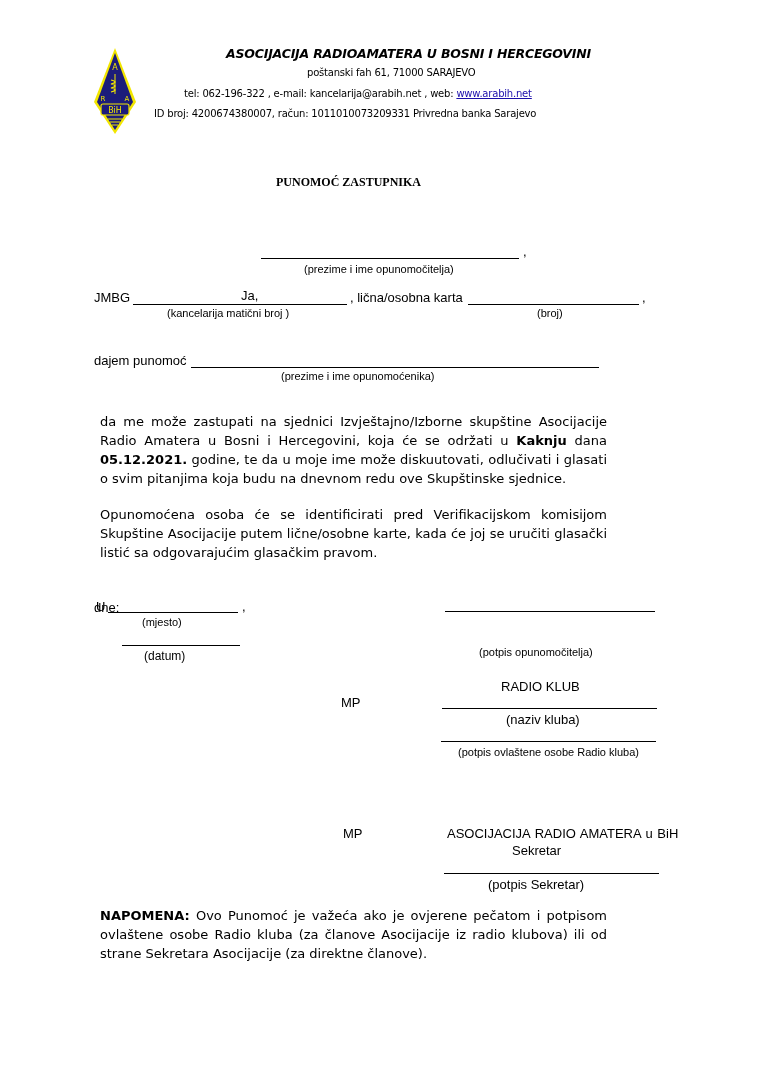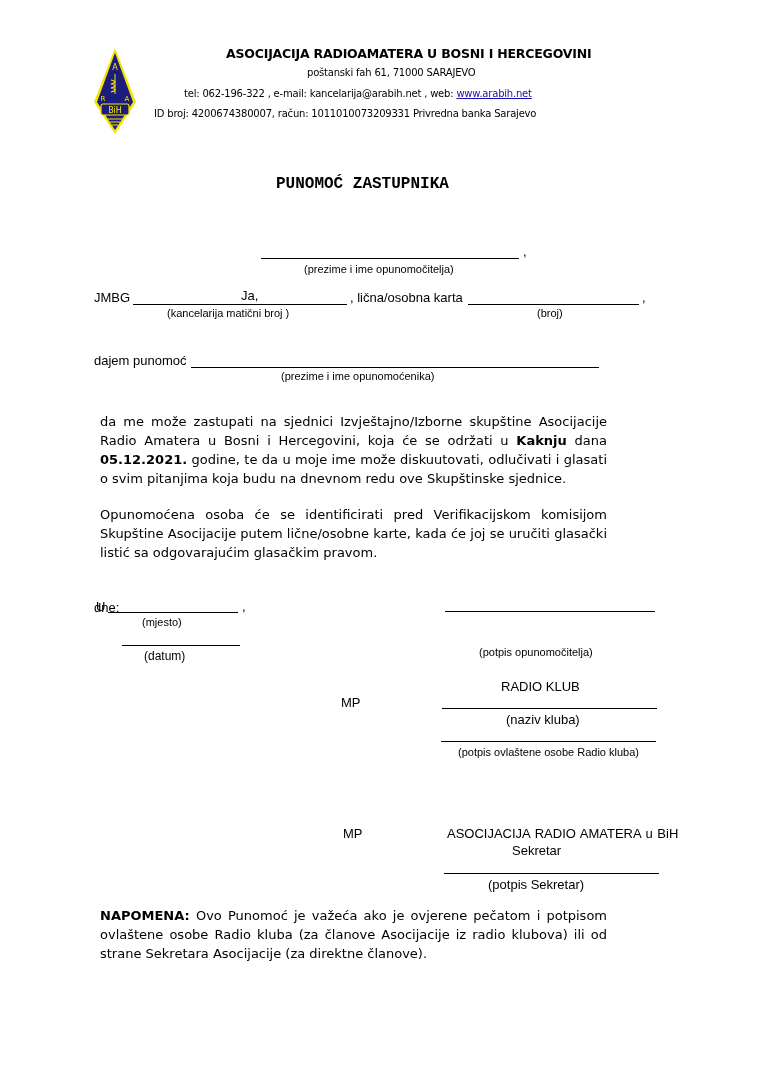--- a/index.html
+++ b/index.html
@@ -1,22 +1,22 @@
 <!DOCTYPE html>
 <html><head>
 <meta charset="utf-8">
 <style>
   html, body { margin: 0; padding: 0; background: #ffffff; }
   body { width: 768px; height: 1087px; position: relative; overflow: hidden; color: #000; }
   .abs { position: absolute; white-space: nowrap; }
   .sans { font-family: "Liberation Sans", sans-serif; }
   .hdr { font-family: "DejaVu Sans", sans-serif; font-size: 10px; letter-spacing: -0.2px; }
-  .hdr.bold { font-weight: bold; font-size: 12.5px; }
+  .hdr.bold { font-weight: bold; font-size: 12.5px; font-style: italic; }
   .link { color: #1a0dab; text-decoration: underline; }
-  .title { font-family: Liberation Mono, monospace; font-weight: bold; font-size: 16px; text-align: right; }
+  .title { font-family: Liberation Serif, serif; font-weight: bold; font-size: 12px; text-align: right; }
   .f13 { font-size: 13px; }
   .f11 { font-size: 11px; text-align: center; }
   .line { position: absolute; border-bottom: 1px solid #000; height: 0; }
   .para { position: absolute; left: 100px; width: 507px; font-family: "DejaVu Sans", sans-serif; font-size: 13px; line-height: 19px; text-align: justify; text-align-last: left; }
   .para b { font-weight: bold; }
 </style>
 </head>
 <body>
 
 <div class="abs" style="left:90px; top:46px; width:50px; height:90px;">

